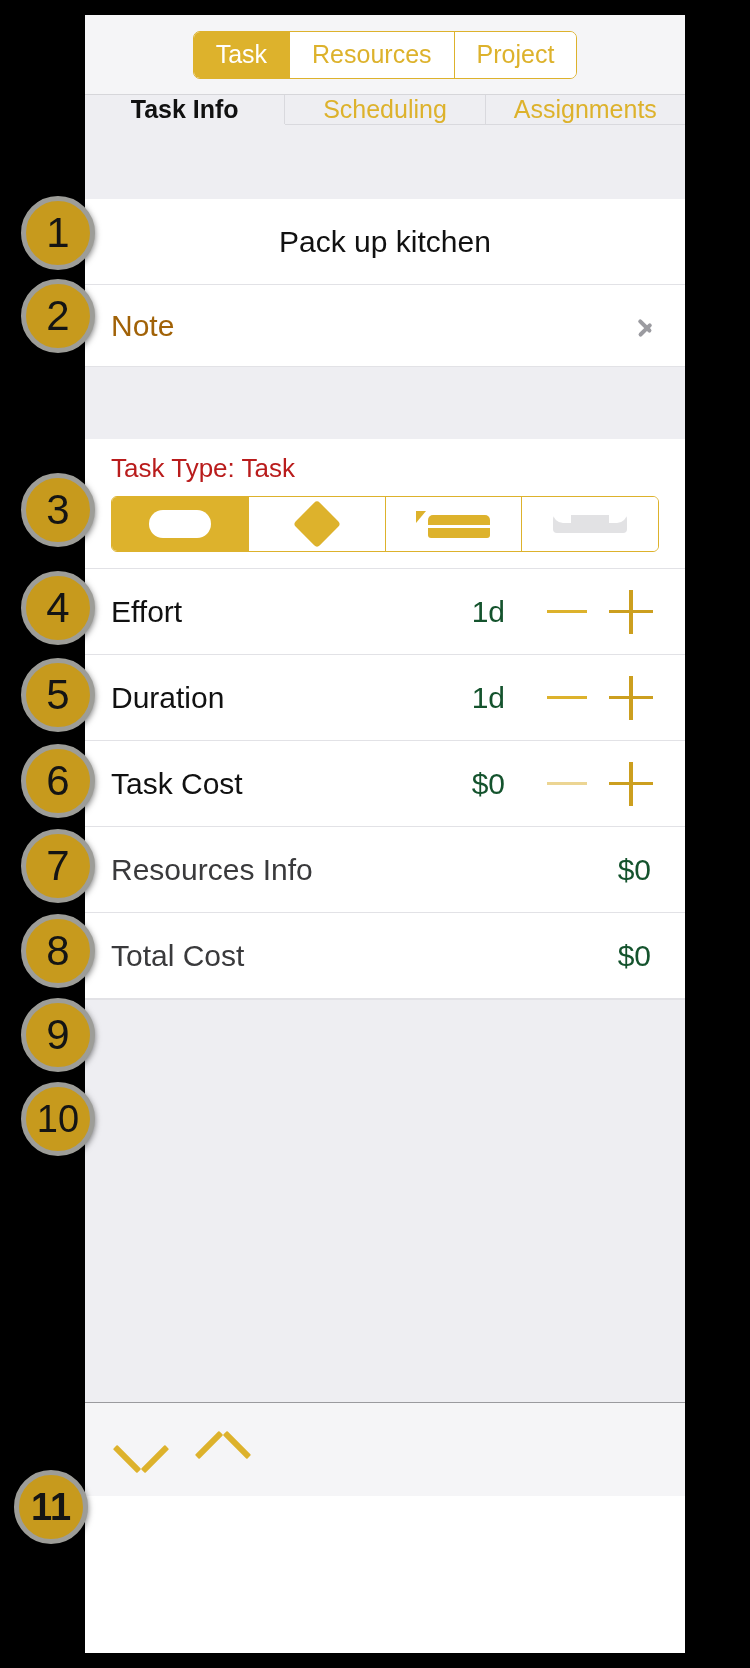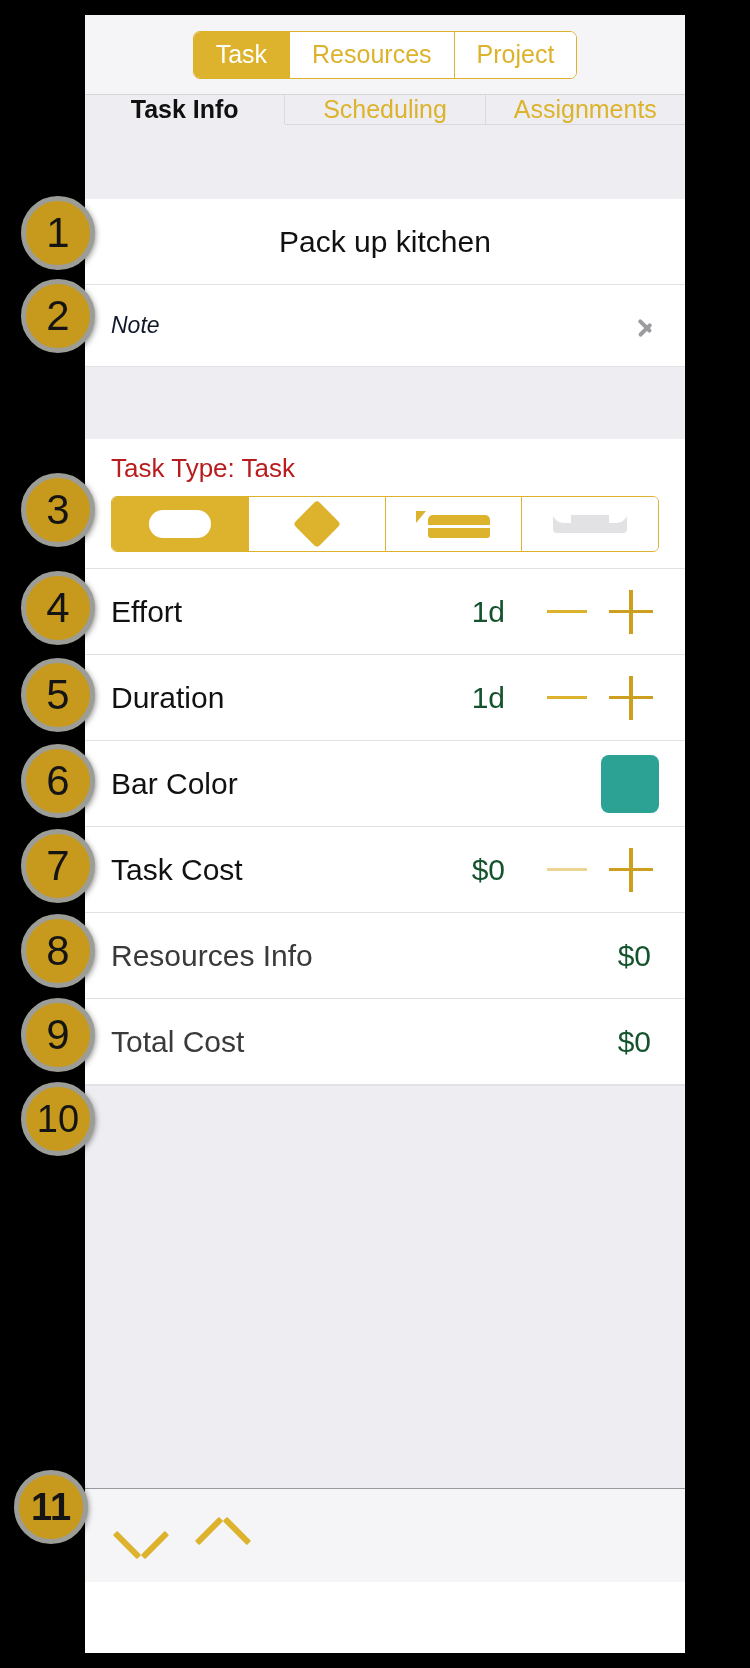--- a/index.html
+++ b/index.html
@@ -84,21 +84,21 @@
     padding: 0 26px;
     border-bottom: 1px solid #e2e2e6;
   }
   .row-title {
     height: 86px;
     justify-content: center;
     font-size: 30px;
     color: #111;
   }
   .row-note { height: 82px; justify-content: space-between; }
-  .row-note .lbl { font-size: 23px; color: #0f172a; font-style: italic; }
+  .row-note .lbl { font-size: 30px; color: #a16207; }
   .chev-right {
     width: 16px; height: 28px;
     position: relative;
     margin-right: 6px;
   }
   .chev-right::before, .chev-right::after {
     content: ""; position: absolute; left: 2px;
     width: 17px; height: 3.5px; background: #9b9ba0; border-radius: 2px;
   }
   .chev-right::before { top: 6px;  transform: rotate(45deg);  transform-origin: left center; }
@@ -284,25 +284,20 @@
       <span class="lbl">Duration</span>
       <span class="spacer"></span>
       <span class="val">1d</span>
       <span class="stepper">
         <span class="minus"></span>
         <span class="plus"></span>
       </span>
     </div>
 
 
-    <div class="row row-value">
-      <span class="lbl">Bar Color</span>
-      <span class="spacer"></span>
-      <span class="swatch"></span>
-    </div>
 
     <div class="row row-value">
       <span class="lbl">Task Cost</span>
       <span class="spacer"></span>
       <span class="val">$0</span>
       <span class="stepper">
         <span class="minus pale"></span>
         <span class="plus"></span>
       </span>
     </div>

